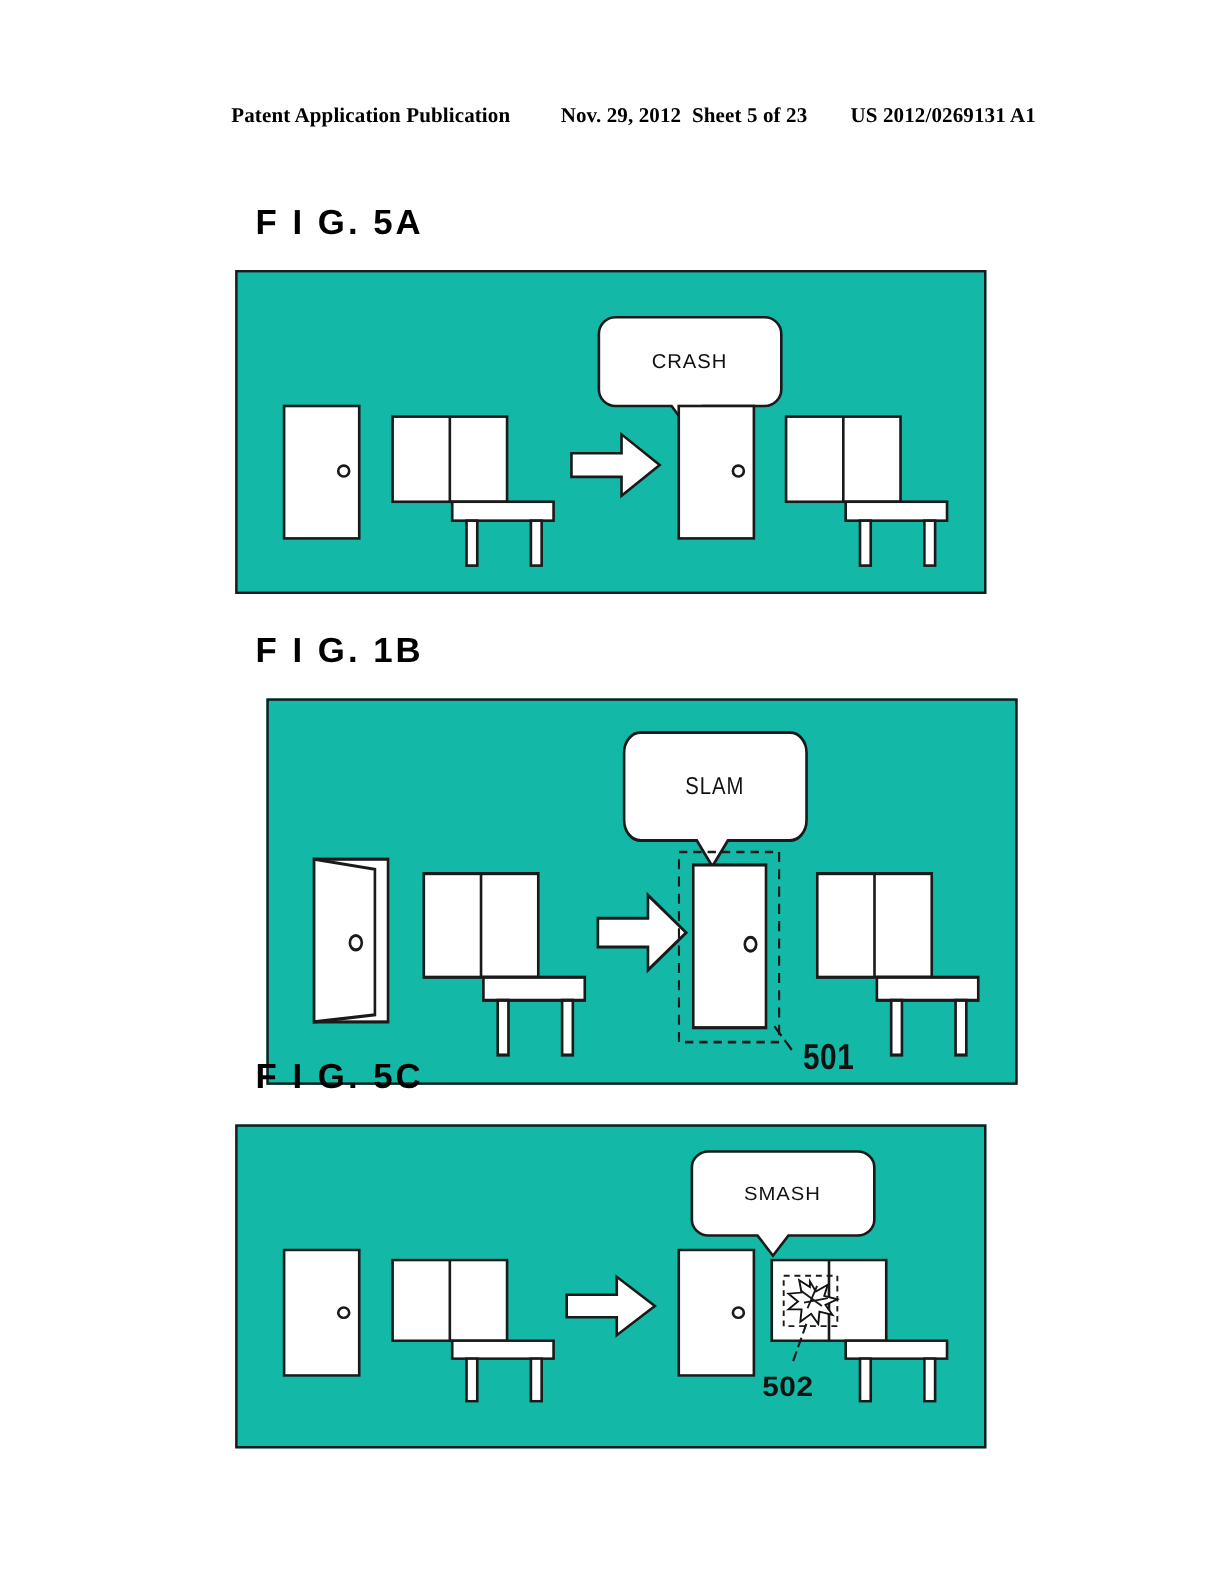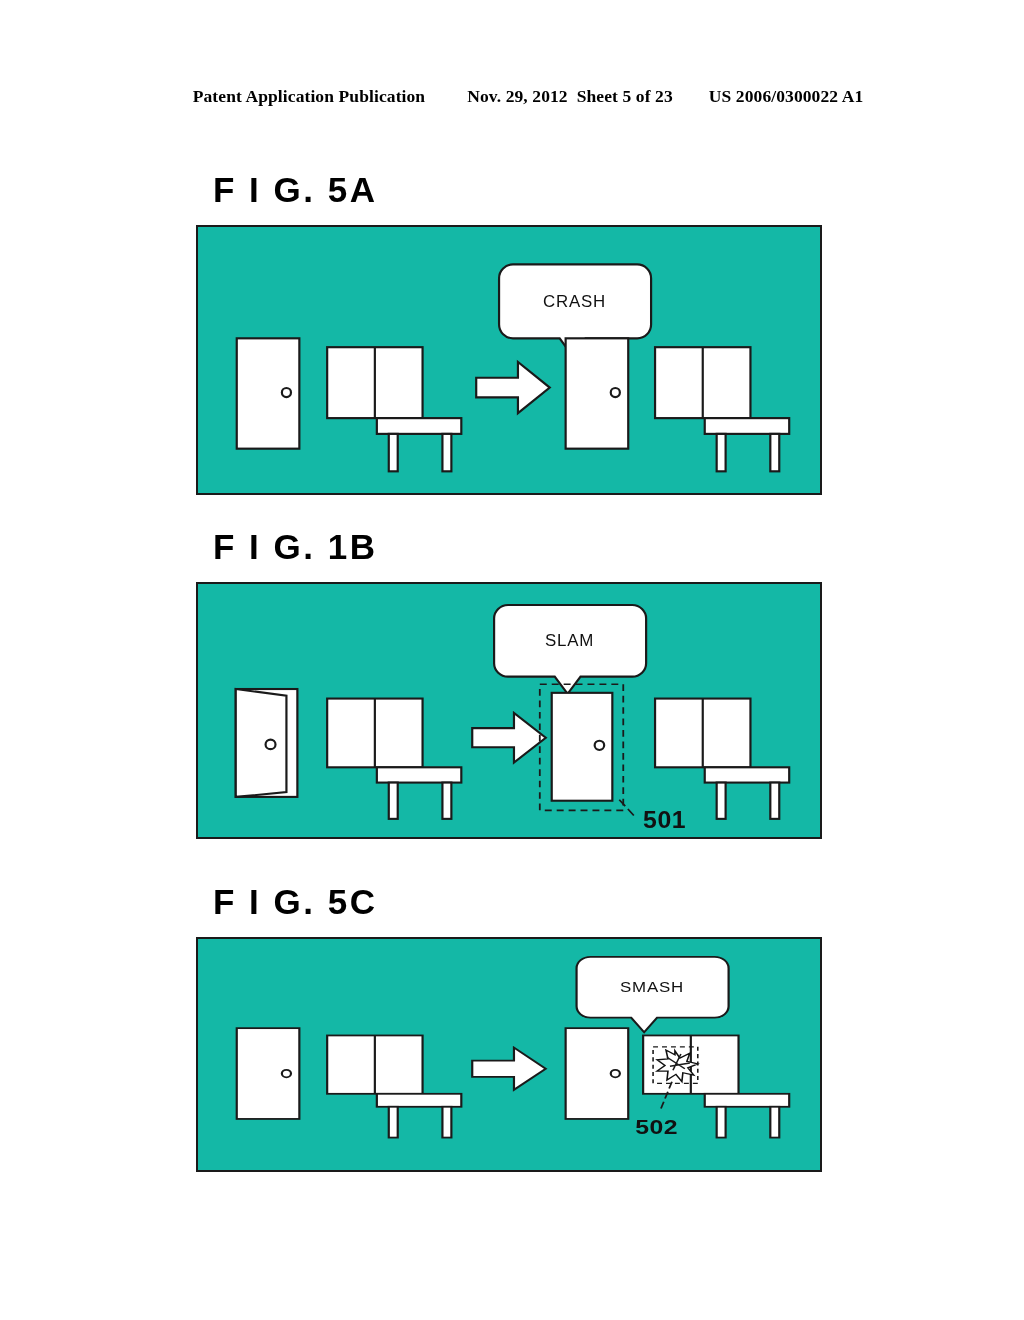--- a/index.html
+++ b/index.html
@@ -46,38 +46,38 @@
   #fig-a { top: 170px; }
   #fig-b { top: 527px; }
   #fig-c { top: 882px; }
 
   .fig-label {
     position: absolute;
     left: 213px;
     top: 0;
     font-family: "Liberation Sans", sans-serif;
     font-weight: bold;
-    font-size: 35px;
+    font-size: 29px;
     letter-spacing: 2.5px;
     white-space: nowrap;
     text-align: right;
   }
 
   .panel {
     position: absolute;
     left: 196px;
     top: 55px;
     width: 626px;
     height: 270px;
     border: 2px solid #1a1a1a;
     box-sizing: border-box;
     background: #14b8a6;
   }
-  #fig-b .panel { height: 257px; }
-  #fig-c .panel { height: 235px; }
+  #fig-b .panel { height: 322px; margin-left: 26px; }
+  #fig-c .panel { height: 270px; }
 
   .scene {
     position: absolute;
     inset: 0;
   }
   .scene svg {
     display: block;
     width: 100%;
     height: 100%;
   }
@@ -119,21 +119,21 @@
   }
   .burst { fill: #ffffff; stroke: #111111; stroke-width: 1.6; }
 </style>
 </head>
 <body>
 
 <div class="sheet-header">
   <span class="hdr-pub">Patent Application Publication</span>
   <span class="hdr-date">Nov. 29, 2012</span>
   <span class="hdr-sheet">Sheet 5 of 23</span>
-  <span class="hdr-num">US 2006/0300022 A1</span>
+  <span class="hdr-num">US 2012/0269131 A1</span>
 </div>
 
 <div class="figure-block" id="fig-a">
   <div class="fig-label">F I G.  5A</div>
   <div class="panel">
     <div class="scene">
       <svg viewBox="0 0 626 270" preserveAspectRatio="none">
 
         <g>
           <path class="ln-f" d="M 317 38 h 125 a 14 14 0 0 1 14 14 v 47 a 14 14 0 0 1 -14 14

